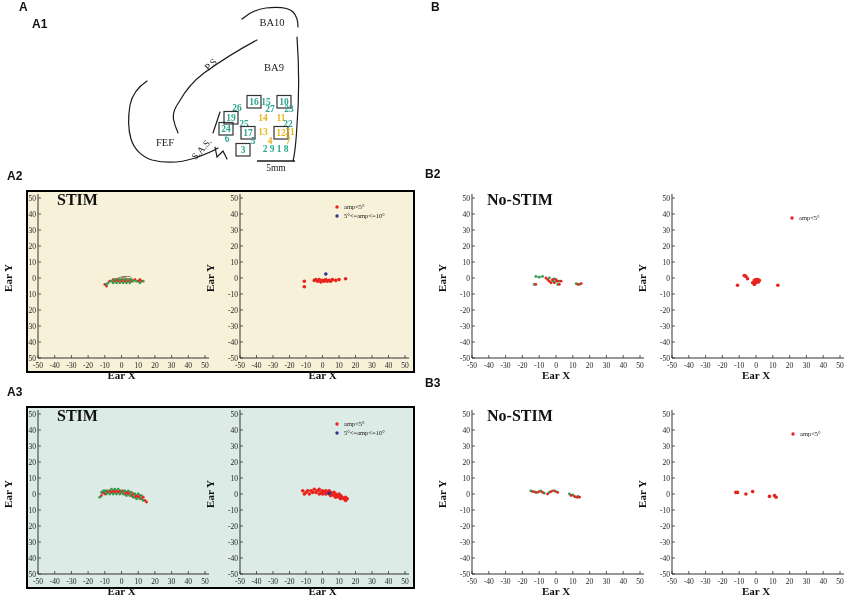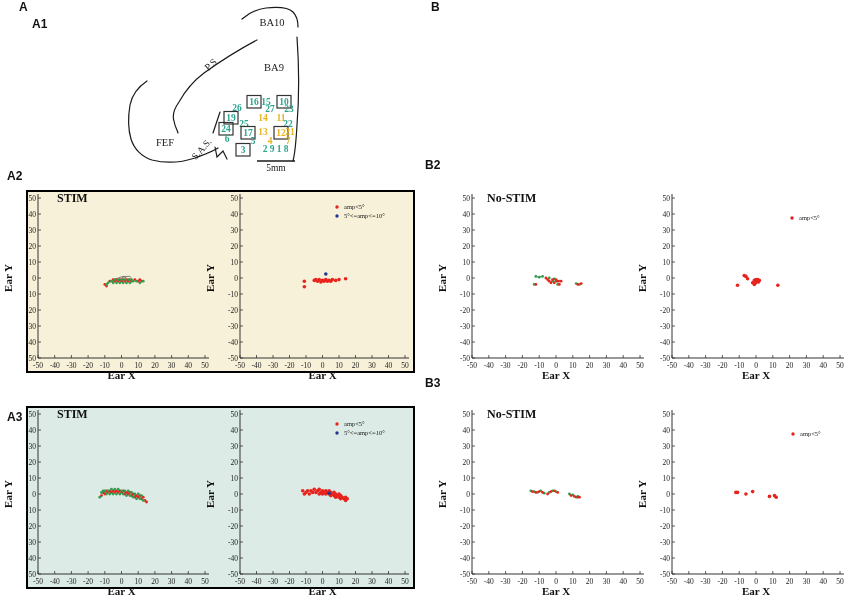--- a/index.html
+++ b/index.html
@@ -2,36 +2,36 @@
 <html><head>
 <meta charset="utf-8">
 <style>
   html,body{margin:0;padding:0;background:#fff;}
   #canvas{position:relative;width:850px;height:608px;background:#ffffff;overflow:hidden;
           font-family:"Liberation Sans",sans-serif;}
   .panel-label{position:absolute;font-family:"Liberation Sans",sans-serif;font-weight:bold;
                font-size:12px;color:#111;letter-spacing:0.2px;}
   .panel-box{position:absolute;border:2px solid #000;box-sizing:border-box;}
   .plot-title{position:absolute;font-family:"Liberation Serif","DejaVu Serif",serif;
-              font-weight:bold;font-size:12px;color:#111;}
+              font-weight:bold;font-size:16px;color:#111;}
   svg{position:absolute;left:0;top:0;}
   #plot-layer{pointer-events:none;}
   #diagram-layer{left:100px;top:5px;}
 </style>
 </head>
 <body>
 
 <div id="canvas">
 
   <div class="panel-label" style="left:19px;top:0px;">A</div>
   <div class="panel-label" style="left:12px;top:17px;margin-left:20px;">A1</div>
   <div class="panel-label" style="left:7px;top:169px;">A2</div>
-  <div class="panel-label" style="left:7px;top:385px;margin-top:25px;">A3</div>
+  <div class="panel-label" style="left:7px;top:385px;">A3</div>
   <div class="panel-label" style="left:431px;top:0px;">B</div>
-  <div class="panel-label" style="left:425px;top:158px;">B2</div>
+  <div class="panel-label" style="left:425px;top:167px;">B2</div>
   <div class="panel-label" style="left:425px;top:376px;">B3</div>
 
   <div class="panel-box" id="box-a2" style="left: 26px; top: 190px; width: 389px; height: 183px; background: rgb(248, 241, 217);"></div>
   <div class="panel-box" id="box-a3" style="left: 26px; top: 406px; width: 389px; height: 183px; background: rgb(220, 235, 229);"></div>
 
   <div class="plot-title" style="left:57px;top:191px;">STIM</div>
   <div class="plot-title" style="left:57px;top:407px;">STIM</div>
   <div class="plot-title" style="left:487px;top:191px;">No-STIM</div>
   <div class="plot-title" style="left:487px;top:407px;">No-STIM</div>
 

